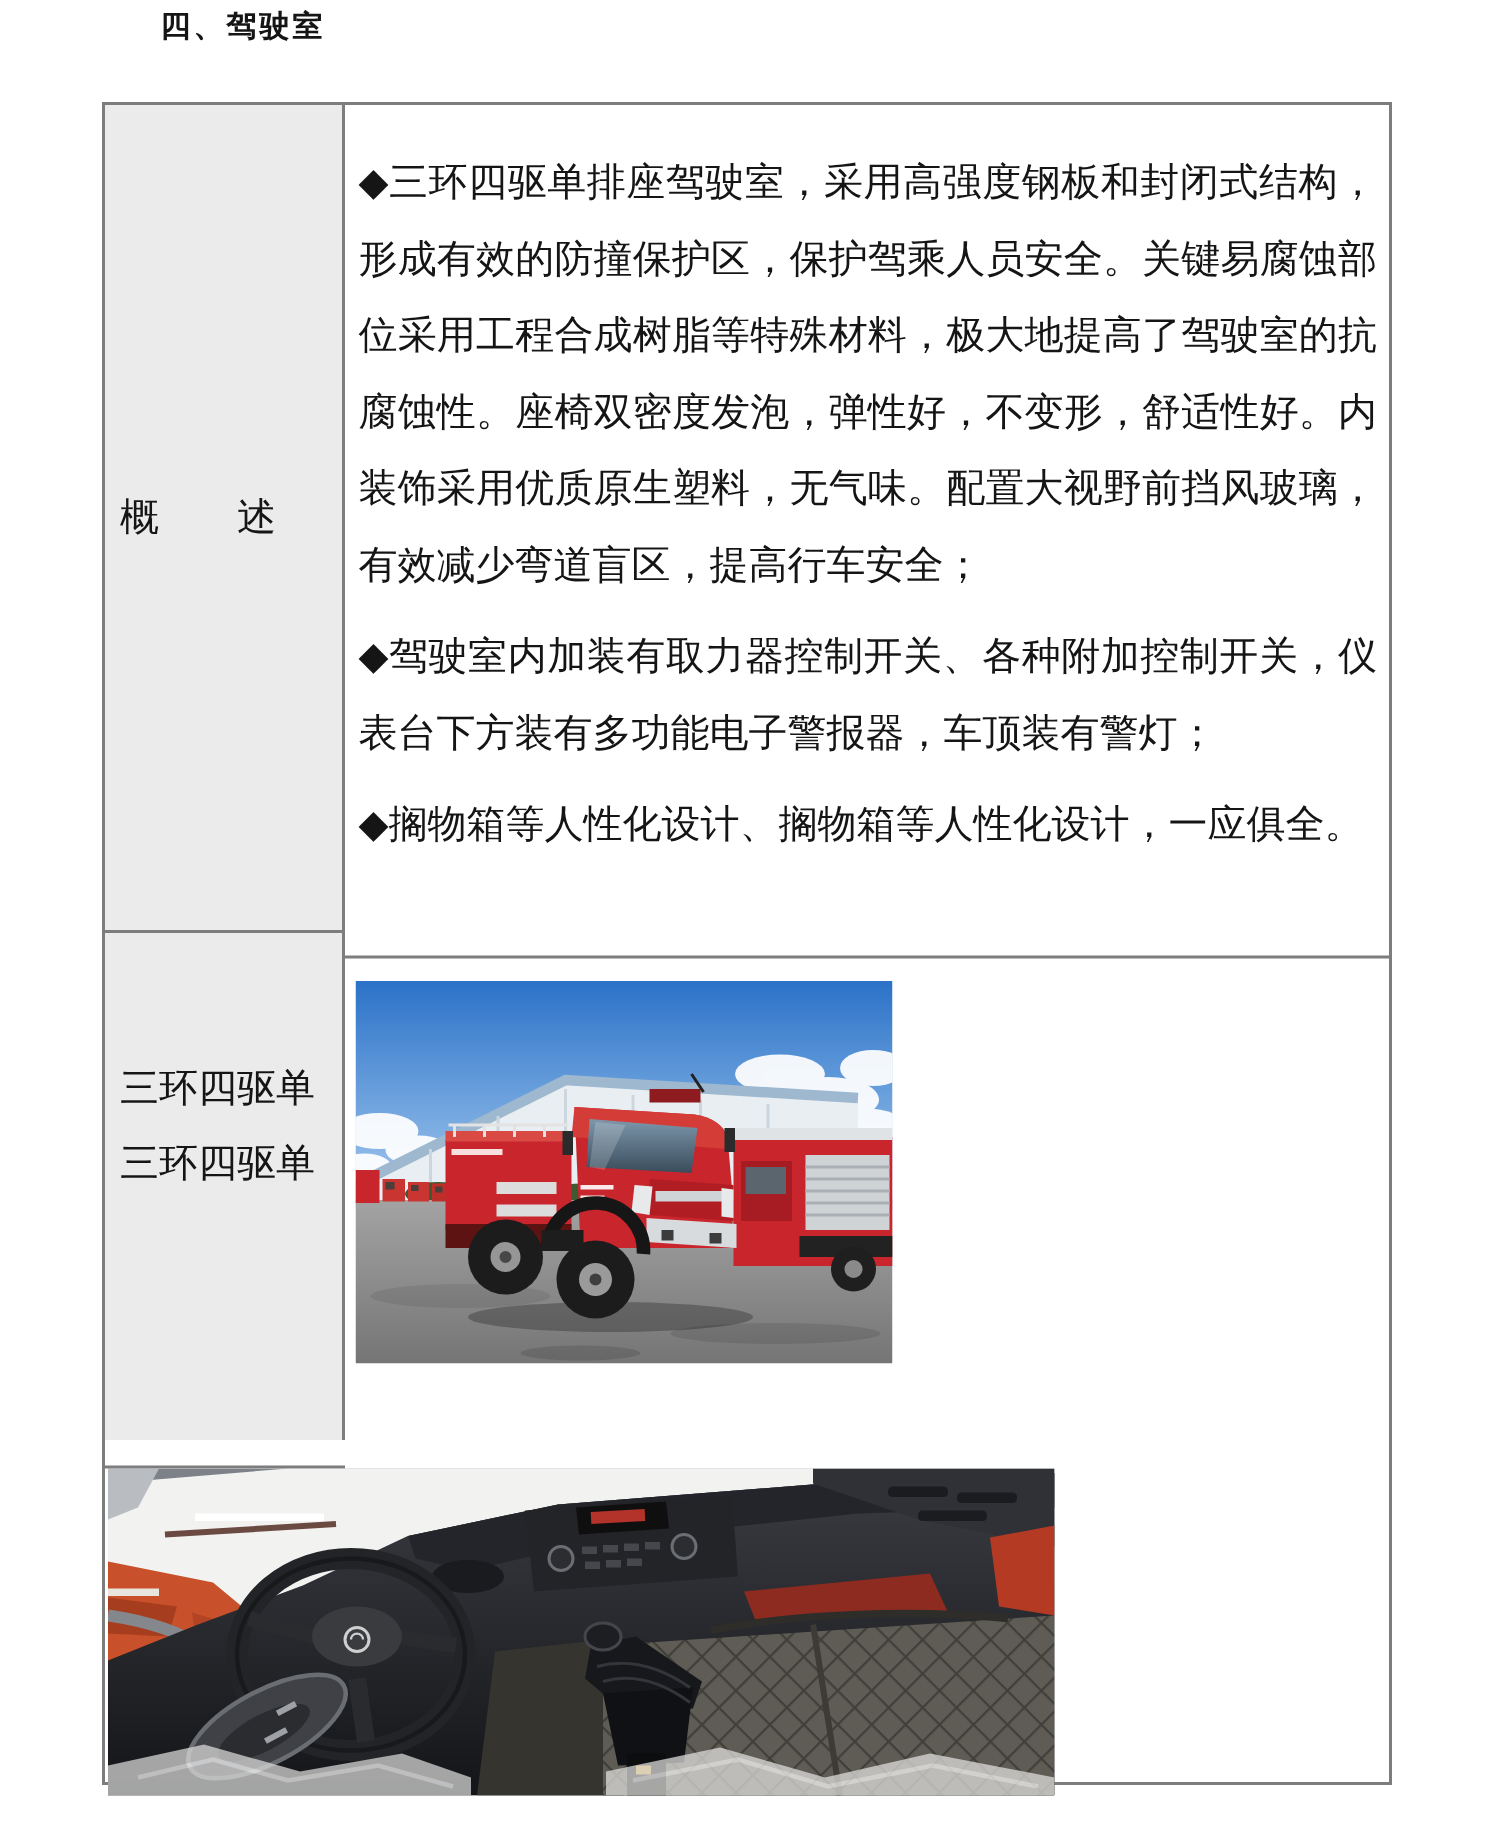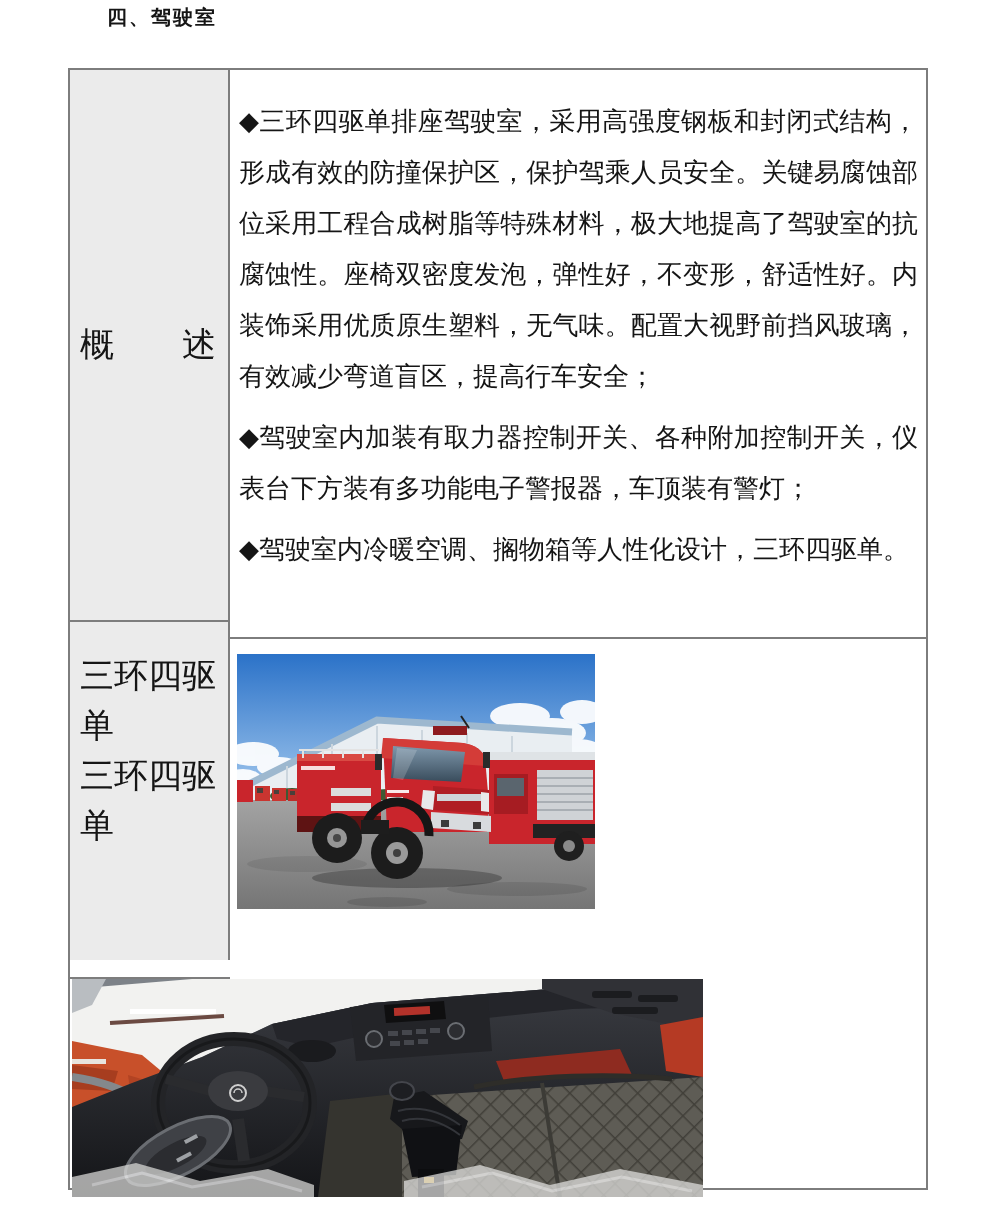--- a/index.html
+++ b/index.html
@@ -22,21 +22,21 @@
   }
   .spec-table{
     position:absolute;left:68px;top:68px;width:860px;height:1122px;
     box-sizing:border-box;border:2px solid var(--border-gray);
     display:grid;grid-template-columns:160px 1fr;grid-template-rows:550px 340px auto;
   }
   .cell{box-sizing:border-box;}
   .label-cell{
     background:var(--label-bg);border-right:2px solid var(--border-gray);
     display:flex;flex-direction:column;justify-content:center;
-    font-size:34px;padding-left:10px;
+    font-size:26px;padding-left:10px;
   }
   .row-sep{border-top:2px solid var(--border-gray);}
   .content-cell{background:#ffffff;position:relative;margin-top:17px;}
   .overview-text{padding:9px 8px 0 9px;}
   .overview-text p{
     margin:0 0 10px 0;font-size:26px;line-height:51px;
     text-align:justify;text-justify:inter-ideograph;
   }
   .label-line{line-height:50px;}
   .shift-up{transform:translateY(-40px);}
@@ -53,21 +53,21 @@
 
 <div class="spec-table">
 
   <div class="cell label-cell">
     <span class="label-line">概　　述</span>
   </div>
   <div class="cell content-cell">
     <div class="overview-text">
       <p>◆三环四驱单排座驾驶室，采用高强度钢板和封闭式结构，形成有效的防撞保护区，保护驾乘人员安全。关键易腐蚀部位采用工程合成树脂等特殊材料，极大地提高了驾驶室的抗腐蚀性。座椅双密度发泡，弹性好，不变形，舒适性好。内装饰采用优质原生塑料，无气味。配置大视野前挡风玻璃，有效减少弯道盲区，提高行车安全；</p>
       <p>◆驾驶室内加装有取力器控制开关、各种附加控制开关，仪表台下方装有多功能电子警报器，车顶装有警灯；</p>
-      <p>◆驾驶室内冷暖空调、搁物箱等人性化设计，三环四驱单。</p>
+      <p>◆搁物箱等人性化设计、搁物箱等人性化设计，一应俱全。</p>
     </div>
   </div>
 
   <div class="cell label-cell row-sep">
     <div class="shift-up">
       <div class="label-line">三环四驱单</div>
       <div class="label-line">三环四驱单</div>
     </div>
   </div>
   <div class="cell content-cell row-sep">

